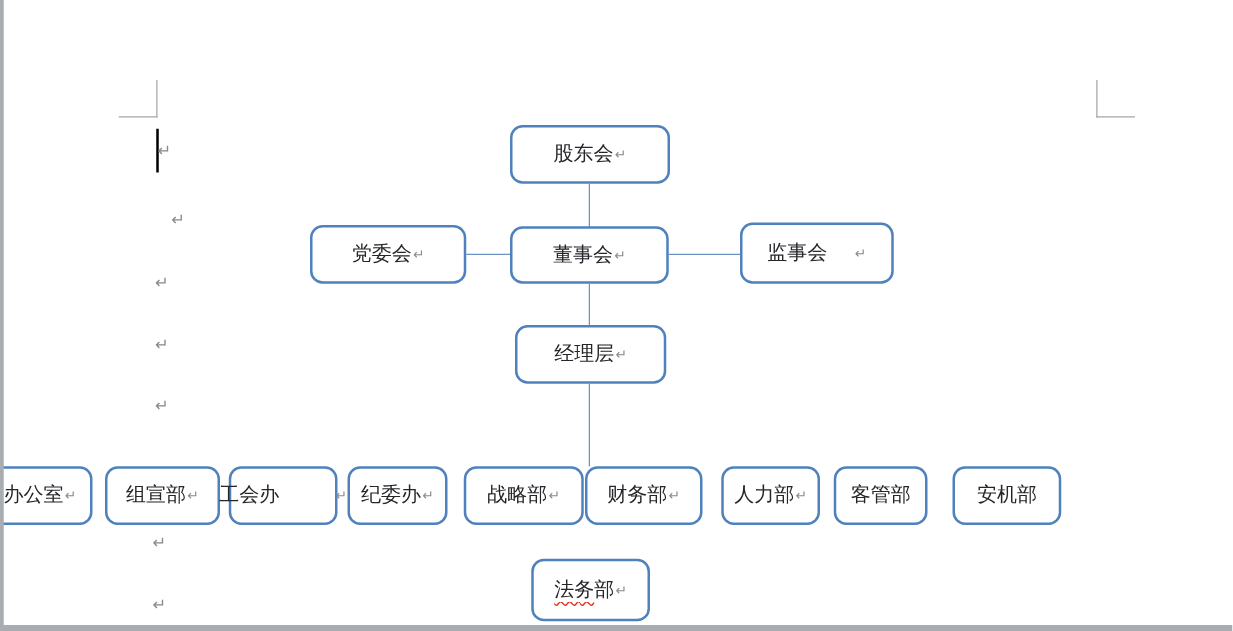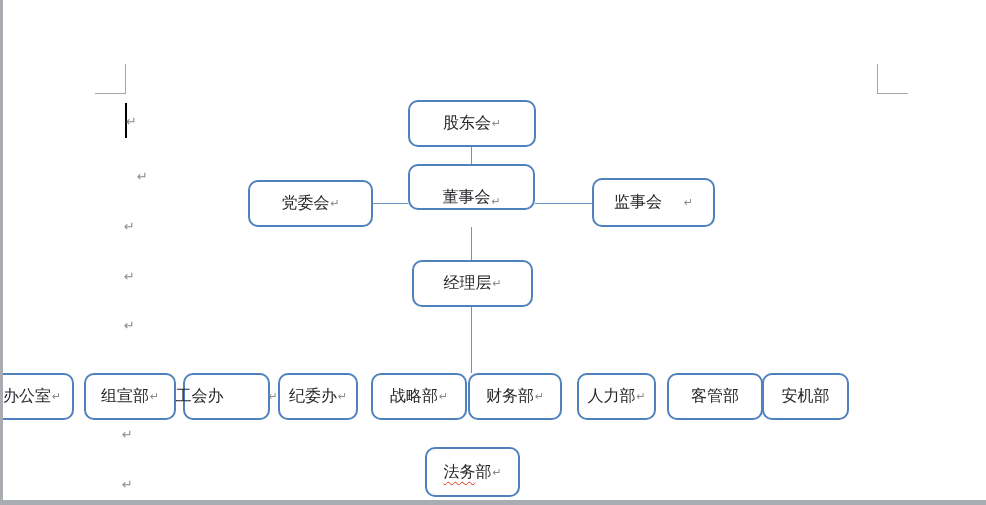--- a/index.html
+++ b/index.html
@@ -32,31 +32,31 @@
   
   .node{
     position:absolute;box-sizing:border-box;height:47px;
     border:2.5px solid var(--box-border,#4f81bd);border-radius:10px;
     background:#fff;display:flex;align-items:center;justify-content:center;
     font-size:16px;color:var(--text,#25252a);z-index:2;white-space:nowrap;
   }
   .pil{font-size:11px;color:var(--mark-gray,#8a8a8a);margin-left:1px;font-family:"DejaVu Sans",sans-serif;}
   #n-shareholders{left:408px;top:100px;width:128px;}
   #n-party{left:248px;top:180px;width:125px;}
-  #n-board{left:408px;top:164px;width:127px;height:46px;align-items:flex-end;}
+  #n-board{left:408px;top:181px;width:127px;height:46px;}
   #n-supervisory{left:592px;top:178px;width:123px;height:49px;gap:21px;}
   #n-management{left:412px;top:260px;width:121px;}
   #d0{left:-10px;top:373px;width:84px;}
   #d1{left:84px;top:373px;width:92px;}
   #d2{left:183px;top:373px;width:87px;gap:44px;}
   #d3{left:278px;top:373px;width:80px;}
   #d4{left:371px;top:373px;width:96px;}
   #d5{left:468px;top:373px;width:94px;}
   #d6{left:577px;top:373px;width:79px;}
-  #d7{left:667px;top:373px;width:96px;}
+  #d7{left:667px;top:373px;width:75px;}
   #d8{left:762px;top:373px;width:87px;}
   #d9{left:858px;top:373px;width:83px;}
   #n-legal{left:425px;top:447px;width:95px;height:50px;}
   .sq{text-decoration:underline;text-decoration-style:wavy;
       text-decoration-color:var(--spellcheck-red,#e0321e);
       text-decoration-thickness:1px;text-underline-offset:4px;}
 </style>
 </head>
 <body>
 

